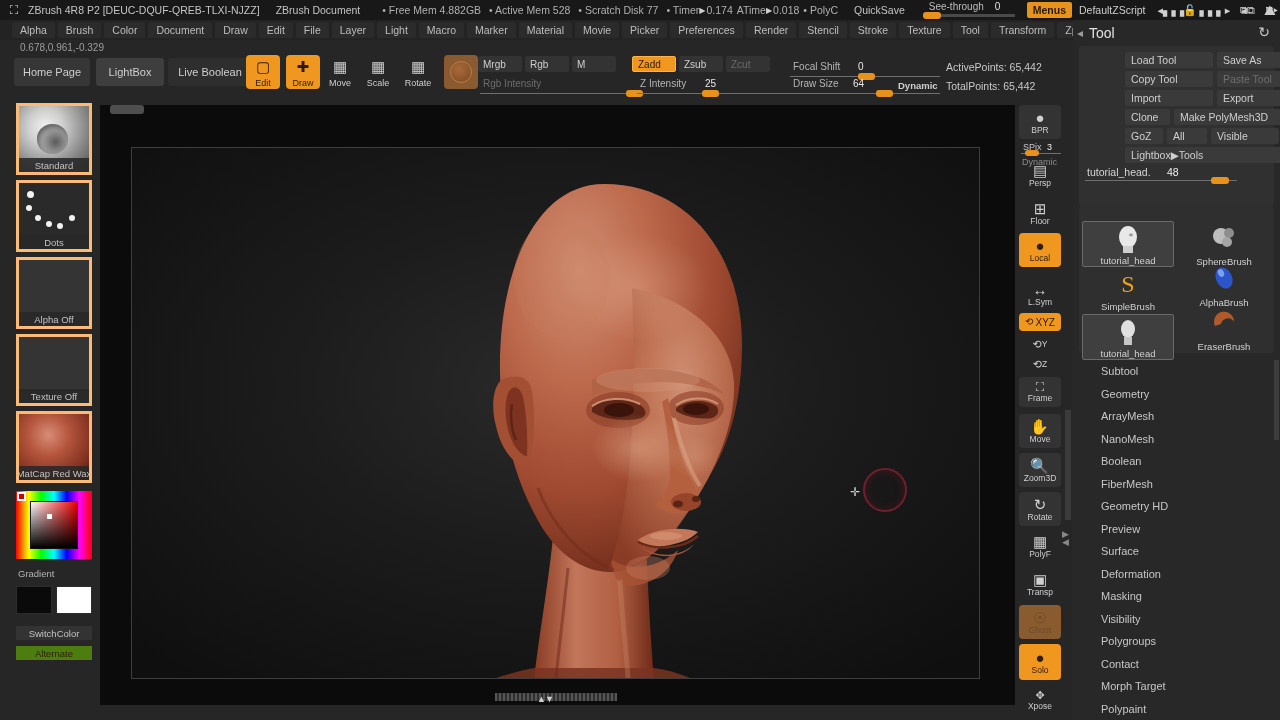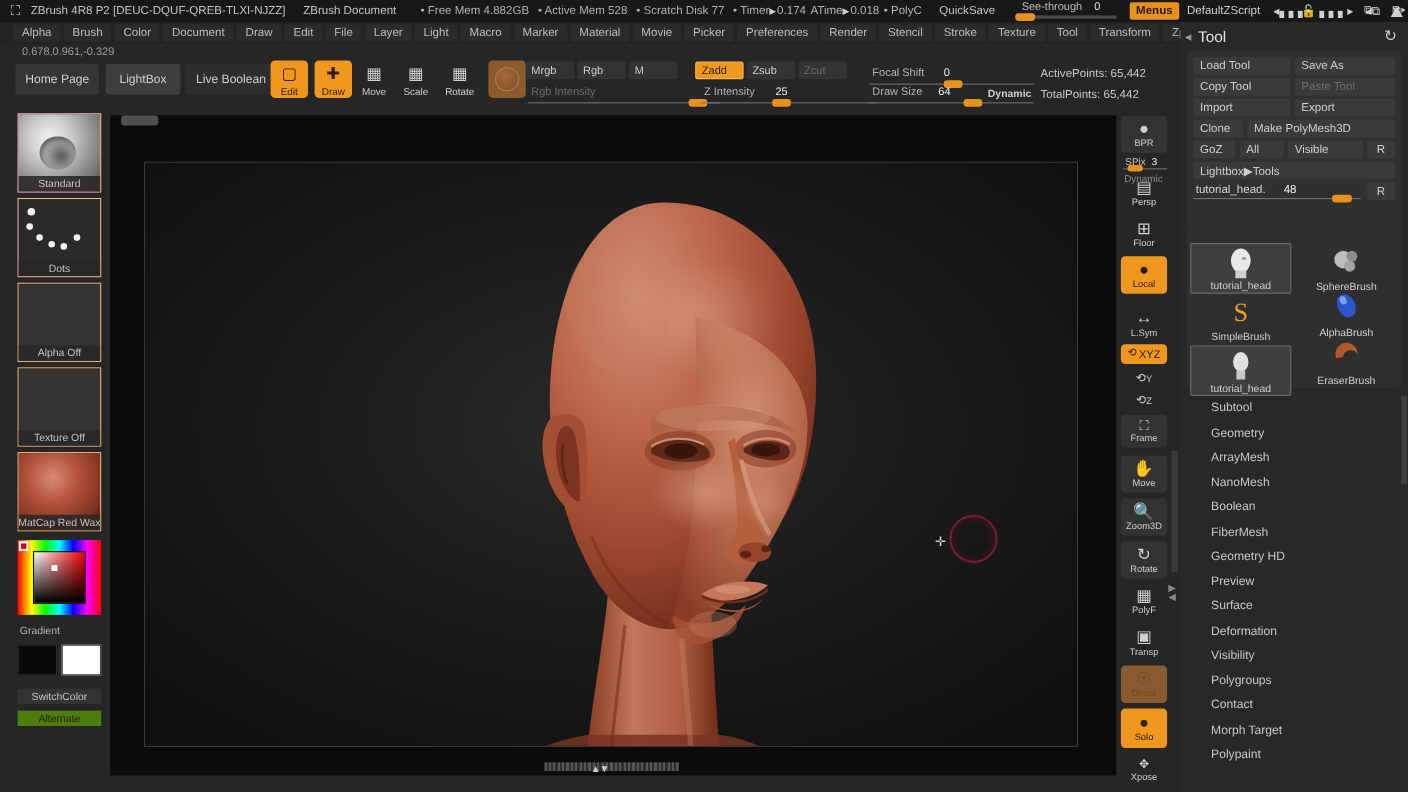--- a/index.html
+++ b/index.html
@@ -89,21 +89,21 @@
   .slider-val { font-size:10px; color:#e8e8e8; position:absolute; top:0px; }
   .slider-line { position:absolute; left:0; bottom:0px; height:1px; background:#6f6f6f; width:100%; }
   .slider-knob { position:absolute; bottom:-3px; width:17px; height:7px; background:#e8921e; border-radius:3px;}
   .dyn-btn { position:absolute; font-size:9.5px; color:#d0d0d0; font-weight:bold;}
   .ptstat { position:absolute; font-size:10.5px; color:#c8c8c8; }
 
   
   .leftbar { position:absolute; top:98px; left:0; width:100px; height:622px; background:#262626;}
   .leftedge { position:absolute; left:0; top:98px; width:9px; height:600px; background:#2e2e2e; }
   .leftedge .arr { position:absolute; left:1px; top:200px; color:#777; font-size:8px; }
-  .lslot { position:absolute; left:16px; width:76px; background:#6d28d9; border:1px solid #fdba74;}
+  .lslot { position:absolute; left:16px; width:76px; background:#701a75; border:3px solid #fdba74;}
   .lslot .cap {
     position:absolute; left:0; bottom:0; width:100%; height:14px; background:rgba(40,40,40,0.88);
     font-size:9.5px; color:#c2c2c2; display:flex; align-items:center; justify-content:center;
     white-space:nowrap; overflow:hidden;
   }
   .standard-thumb { background: radial-gradient(circle at 38% 32%, #f2f2f2 0%, #cfcfcf 28%, #8e8e8e 62%, #4a4a4a 100%); width:100%;height:100%;position:relative;}
   .standard-thumb::after{content:"";position:absolute;left:26%;top:28%;width:44%;height:44%;border-radius:50%;
     background:radial-gradient(circle at 60% 60%, #5a5a5a, #bdbdbd 70%); box-shadow: inset 2px 3px 5px rgba(0,0,0,.5);}
   .dots-thumb { width:100%;height:100%;background:#2a2a2a;position:relative;}
   .dots-thumb i { position:absolute; background:#f2f2f2; border-radius:50%; display:block;}
@@ -156,21 +156,21 @@
 
   
   .rpanel { position:absolute; left:1073px; top:20px; width:207px; height:700px; background:#282828; }
   .rpanel-hdr { position:absolute; left:0; top:0; width:207px; height:26px; display:flex; align-items:center;}
   .rpanel-arrow { color:#9a9a9a; font-size:12px; margin-left:4px; }
   .rpanel-title { margin-left:6px; font-size:14px; color:#e2e2e2; }
   .rpanel-refresh { position:absolute; right:10px; top:4px; color:#c8c8c8; font-size:14px;}
   .rp-box { position:absolute; left:6px; top:26px; width:195px; height:160px; background:#303030; border-radius:4px;}
   .rb {
     position:absolute; height:16px; background:#3a3a3a; border-radius:2px;
-    display:flex; align-items:center; padding-left:6px; font-size:10.5px; color:#cfcfcf;
+    display:flex; align-items:center; padding-left:6px; font-size:10.5px; color:#cfcfcf;margin-left:40px;
   }
   .rb.dim { color:#6e6e6e; }
   .rb.tiny { justify-content:center; padding-left:0; }
   .rp-slider { position:absolute; left:8px; width:160px; height:16px; }
   .rp-slider .ln { position:absolute; left:0; bottom:1px; width:100%; height:1px; background:#6f6f6f;}
   .rp-slider .kn { position:absolute; right:8px; bottom:-2px; width:18px;height:7px;background:#e8921e;border-radius:3px;}
   .rp-slider .tx { position:absolute; left:2px; top:0; font-size:10.5px; color:#d5d5d5;}
 
   .toolgrid { position:absolute; left:6px; top:185px; width:195px; height:148px; background:#2f2f2f; border-radius:4px;}
   .tcell { position:absolute; width:92px; height:46px;margin-top:13px; }
@@ -650,20 +650,21 @@
         <div class="rpitem">Subtool</div>
         <div class="rpitem">Geometry</div>
         <div class="rpitem">ArrayMesh</div>
         <div class="rpitem">NanoMesh</div>
         <div class="rpitem">Boolean</div>
         <div class="rpitem">FiberMesh</div>
         <div class="rpitem">Geometry HD</div>
         <div class="rpitem">Preview</div>
         <div class="rpitem">Surface</div>
         <div class="rpitem">Deformation</div>
+        <div class="rpitem">Masking</div>
         <div class="rpitem">Visibility</div>
         <div class="rpitem">Polygroups</div>
         <div class="rpitem">Contact</div>
         <div class="rpitem">Morph Target</div>
         <div class="rpitem">Polypaint</div>
       </div>
     <div class="rpscroll"></div>
   </div>
 
 </div>

